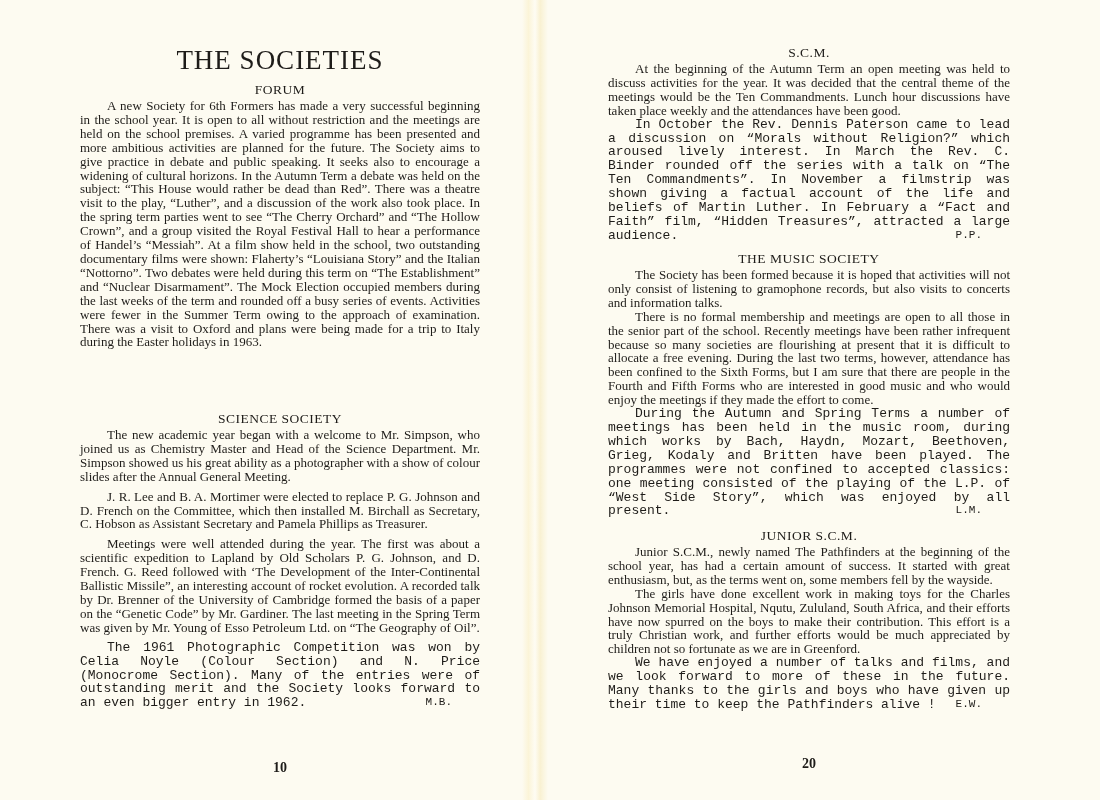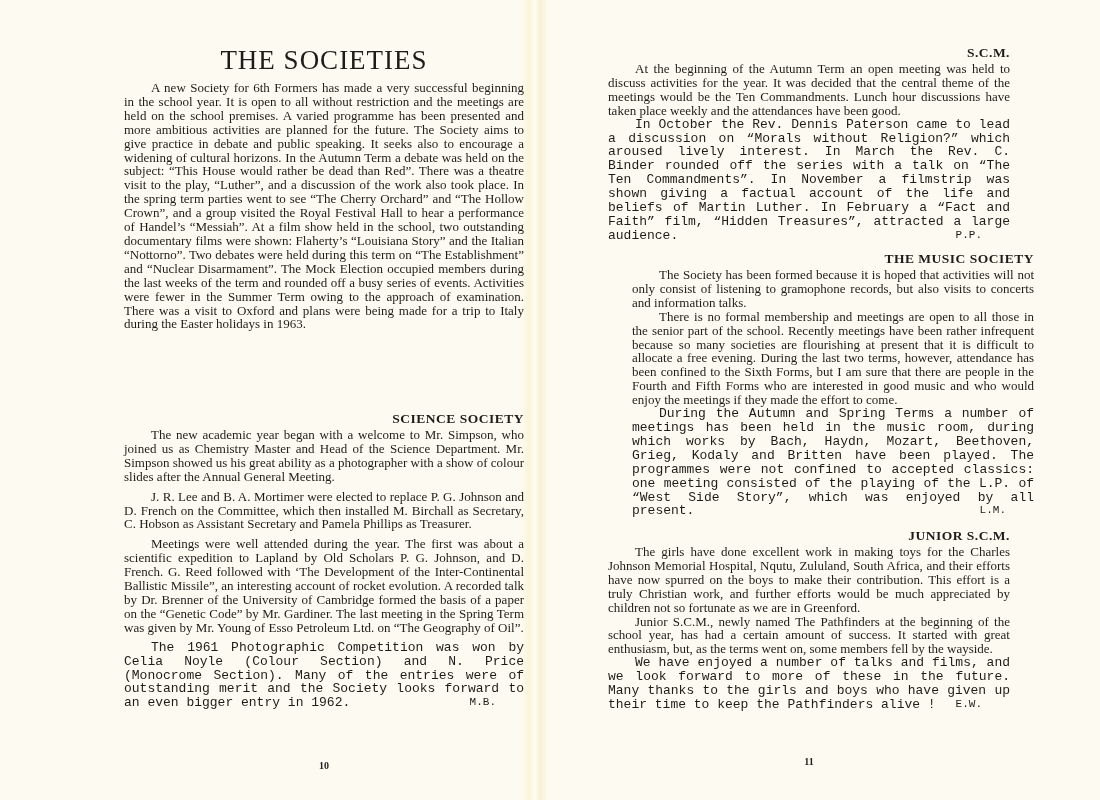--- a/index.html
+++ b/index.html
@@ -9,59 +9,60 @@
     font-family: "Liberation Serif", "DejaVu Serif", serif;
     color: #1e1c19;
     position: relative;
   }
   .spread { position: absolute; inset: 0; }
   .gutter {
     position: absolute; left: 522px; top: 0; width: 26px; height: 800px;
     background: linear-gradient(to right, #fdfbf1 0%, #fbf4d8 25%, #fefcf3 50%, #f9f1d2 70%, #fdfbf1 100%);
   }
   .page { position: absolute; top: 0; height: 800px; }
-  .page-left { left: 80px; width: 400px; margin-left: 44px; }
+  .page-left { left: 80px; width: 400px; }
   .page-right { left: 608px; width: 402px; }
 
   .main-title {
     position: absolute; left: 0; width: 400px; top: 44px;
     text-align: center; font-size: 27px; letter-spacing: 1px; font-weight: normal;
     margin: 0; line-height: 32px;
   }
   .section { position: absolute; left: 0; width: 100%; }
   .section h2 {
-    margin: 0; text-align: right; font-size: 13.5px; font-weight: bold;
+    margin: 0; text-align: center; font-size: 13.5px; font-weight: normal;
     letter-spacing: 0.5px; line-height: 18px;
   }
   .section p {
     margin: 0; font-size: 13px; line-height: 13.9px;
     text-align: justify; text-indent: 27px;
   }
   .section p.gap { margin-top: 6px; }
   .sig-line { position: relative; font-family: Liberation Mono, monospace; }
   .sig {
     position: absolute; right: 28px; bottom: 0; font-size: 11px; line-height: 13.9px;
   }
   .page-number {
     position: absolute; width: 100%; text-align: center;
-    font-size: 10px; font-weight: bold;
+    font-size: 14px; font-weight: bold;
   }
   .page-left .page-number { top: 760px; }
   .page-right .page-number { top: 756px; }
 </style>
 </head>
 <body>
 
 <div class="spread">
   <div class="gutter"></div>
 
   <div class="page page-left">
     <h1 class="main-title">THE SOCIETIES</h1>
 
     <div class="section" style="top:81px;">
+      <h2>FORUM</h2>
       <p>A new Society for 6th Formers has made a very successful beginning in the school year. It is open to all without restriction and the meetings are held on the school premises. A varied programme has been presented and more ambitious activities are planned for the future. The Society aims to give practice in debate and public speaking. It seeks also to encourage a widening of cultural horizons. In the Autumn Term a debate was held on the subject: “This House would rather be dead than Red”. There was a theatre visit to the play, “Luther”, and a discussion of the work also took place. In the spring term parties went to see “The Cherry Orchard” and “The Hollow Crown”, and a group visited the Royal Festival Hall to hear a performance of Handel’s “Messiah”. At a film show held in the school, two outstanding documentary films were shown: Flaherty’s “Louisiana Story” and the Italian “Nottorno”. Two debates were held during this term on “The Establishment” and “Nuclear Disarmament”. The Mock Election occupied members during the last weeks of the term and rounded off a busy series of events. Activities were fewer in the Summer Term owing to the approach of examination. There was a visit to Oxford and plans were being made for a trip to Italy during the Easter holidays in 1963.</p>
     </div>
 
     <div class="section" style="top:410px;">
       <h2>SCIENCE SOCIETY</h2>
       <p>The new academic year began with a welcome to Mr. Simpson, who joined us as Chemistry Master and Head of the Science Department. Mr. Simpson showed us his great ability as a photographer with a show of colour slides after the Annual General Meeting.</p>
       <p class="gap">J. R. Lee and B. A. Mortimer were elected to replace P. G. Johnson and D. French on the Committee, which then installed M. Birchall as Secretary, C. Hobson as Assistant Secretary and Pamela Phillips as Treasurer.</p>
       <p class="gap">Meetings were well attended during the year. The first was about a scientific expedition to Lapland by Old Scholars P. G. Johnson, and D. French. G. Reed followed with ‘The Development of the Inter-Continental Ballistic Missile”, an interesting account of rocket evolution. A recorded talk by Dr. Brenner of the University of Cambridge formed the basis of a paper on the “Genetic Code” by Mr. Gardiner. The last meeting in the Spring Term was given by Mr. Young of Esso Petroleum Ltd. on “The Geography of Oil”.</p>
       <div class="sig-line">
         <p class="gap">The 1961 Photographic Competition was won by Celia Noyle (Colour Section) and N. Price (Monocrome Section). Many of the entries were of outstanding merit and the Society looks forward to an even bigger entry in 1962.</p>
@@ -75,35 +76,35 @@
   <div class="page page-right">
     <div class="section" style="top:44px;">
       <h2>S.C.M.</h2>
       <p>At the beginning of the Autumn Term an open meeting was held to discuss activities for the year. It was decided that the central theme of the meetings would be the Ten Commandments. Lunch hour discussions have taken place weekly and the attendances have been good.</p>
       <div class="sig-line">
         <p>In October the Rev. Dennis Paterson came to lead a discussion on “Morals without Religion?” which aroused lively interest. In March the Rev. C. Binder rounded off the series with a talk on “The Ten Commandments”. In November a filmstrip was shown giving a factual account of the life and beliefs of Martin Luther. In February a “Fact and Faith” film, “Hidden Treasures”, attracted a large audience.</p>
         <span class="sig">P.P.</span>
       </div>
     </div>
 
-    <div class="section" style="top:250px;margin-left:24px;">
+    <div class="section" style="top:250px;">
       <h2>THE MUSIC SOCIETY</h2>
       <p>The Society has been formed because it is hoped that activities will not only consist of listening to gramophone records, but also visits to concerts and information talks.</p>
       <p>There is no formal membership and meetings are open to all those in the senior part of the school. Recently meetings have been rather infrequent because so many societies are flourishing at present that it is difficult to allocate a free evening. During the last two terms, however, attendance has been confined to the Sixth Forms, but I am sure that there are people in the Fourth and Fifth Forms who are interested in good music and who would enjoy the meetings if they made the effort to come.</p>
       <div class="sig-line">
         <p>During the Autumn and Spring Terms a number of meetings has been held in the music room, during which works by Bach, Haydn, Mozart, Beethoven, Grieg, Kodaly and Britten have been played. The programmes were not confined to accepted classics: one meeting consisted of the playing of the L.P. of “West Side Story”, which was enjoyed by all present.</p>
         <span class="sig">L.M.</span>
       </div>
     </div>
 
     <div class="section" style="top:527px;">
       <h2>JUNIOR S.C.M.</h2>
+      <p>Junior S.C.M., newly named The Pathfinders at the beginning of the school year, has had a certain amount of success. It started with great enthusiasm, but, as the terms went on, some members fell by the wayside.</p>
       <p>The girls have done excellent work in making toys for the Charles Johnson Memorial Hospital, Nqutu, Zululand, South Africa, and their efforts have now spurred on the boys to make their contribution. This effort is a truly Christian work, and further efforts would be much appreciated by children not so fortunate as we are in Greenford.</p>
-      <p>Junior S.C.M., newly named The Pathfinders at the beginning of the school year, has had a certain amount of success. It started with great enthusiasm, but, as the terms went on, some members fell by the wayside.</p>
       <div class="sig-line">
         <p>We have enjoyed a number of talks and films, and we look forward to more of these in the future. Many thanks to the girls and boys who have given up their time to keep the Pathfinders alive !</p>
         <span class="sig">E.W.</span>
       </div>
     </div>
 
-    <div class="page-number">11</div>
+    <div class="page-number">20</div>
   </div>
 </div>
 
 </body></html>

